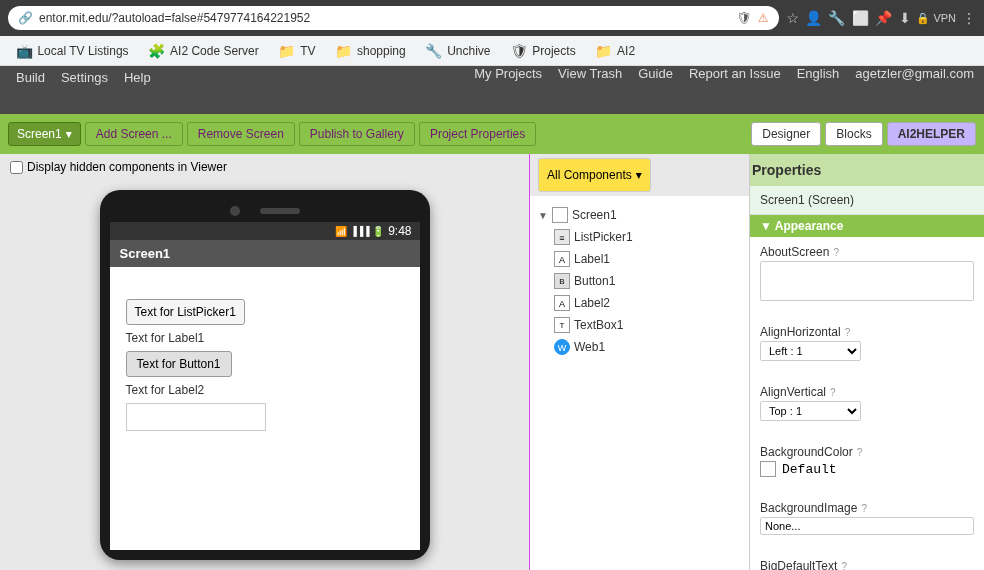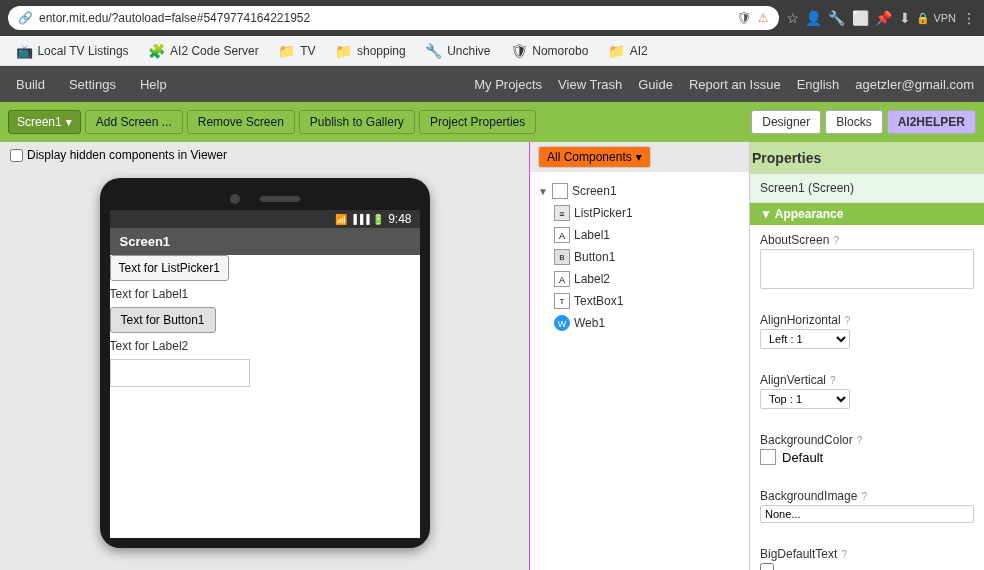--- a/index.html
+++ b/index.html
@@ -57,25 +57,25 @@
       border-radius: 4px;
       cursor: pointer;
       font-size: 12px;
       color: #333;
     }
     .bm-icon { font-size: 14px; }
 
     
     .app-nav {
       background: #4a4a4a;
-      height: 36px;
-      display: flex;
-      align-items: center;
+      height: 48px;
+      display: flex;
+      align-items: flex-start;
       padding: 0 10px;
-      gap: 12px;
+      gap: 4px;
     }
     .app-nav-item {
       color: #ddd;
       font-size: 13px;
       cursor: pointer;
       padding: 4px 6px;
       border-radius: 3px;
     }
     .app-nav-spacer { flex: 1; }
     .app-nav-right {
@@ -97,21 +97,21 @@
       align-items: center;
       padding: 0 8px;
       gap: 4px;
     }
     .toolbar-btn {
       background: #8bc34a;
       border: 1px solid #6a9a30;
       border-radius: 3px;
       padding: 4px 10px;
       font-size: 12px;
-      color: #0f172a;
+      color: #701a75;
       cursor: pointer;
       white-space: nowrap;
     }
     .toolbar-spacer { flex: 1; }
     .toolbar-right {
       display: flex;
       gap: 4px;
     }
     .toolbar-tab {
       background: white;
@@ -203,24 +203,25 @@
       flex-direction: column;
     }
     .phone-header {
       background: #555;
       color: white;
       padding: 6px 10px;
       font-size: 13px;
       font-weight: bold;
     }
     .phone-content {
-      padding: 0;
+      padding: 16px;
       display: flex;
       flex-direction: column;
       gap: 6px;
+      margin-top: 16px;
     }
     .phone-listpicker {
       border: 1px solid #999;
       border-radius: 3px;
       padding: 5px 8px;
       font-size: 12px;
       background: #f5f5f5;
       width: fit-content;
     }
     .phone-label {
@@ -252,24 +253,24 @@
       flex-direction: column;
     }
     .components-header {
       background: #e8e8e8;
       padding: 4px 8px;
       display: flex;
       align-items: center;
       gap: 4px;
     }
     .components-dropdown {
-      background: #f97316;
+      background: #fde047;
       border: 1px solid #ccc;
       border-radius: 3px;
-      padding: 3px 8px;
+      padding: 9px 8px;
       font-size: 12px;
       cursor: pointer;
       display: flex;
       align-items: center;
       gap: 4px;
     }
     .components-tree {
       padding: 8px 4px;
       font-size: 12px;
     }
@@ -348,26 +349,27 @@
       resize: none;
       padding: 2px;
     }
     .prop-select {
       border: 1px solid #ccc;
       border-radius: 2px;
       padding: 2px 4px;
       font-size: 11px;
       background: white;
       cursor: pointer;
-      width: 90px;
+      width: 101px;
     }
     .prop-color-row {
       display: flex;
       align-items: center;
       gap: 6px;
+      font-family: Liberation Mono, monospace;
     }
     .color-box {
       width: 16px;
       height: 16px;
       border: 1px solid #999;
       background: white;
     }
     .prop-input {
       border: 1px solid #ccc;
       border-radius: 2px;
@@ -419,21 +421,21 @@
   <span class="bookmark-item">
     <span class="bm-icon">📁</span>
     <span>shopping</span>
   </span>
   <span class="bookmark-item">
     <span class="bm-icon">🔧</span>
     <span>Unchive</span>
   </span>
   <span class="bookmark-item">
     <span class="bm-icon">🛡</span>
-    <span>Nomorobo</span>
+    <span>Projects</span>
   </span>
   <span class="bookmark-item">
     <span class="bm-icon">📁</span>
     <span>AI2</span>
   </span>
 </div>
 
 <div class="app-nav">
   <span class="app-nav-item">Build</span>
   <span class="app-nav-item">Settings</span>

